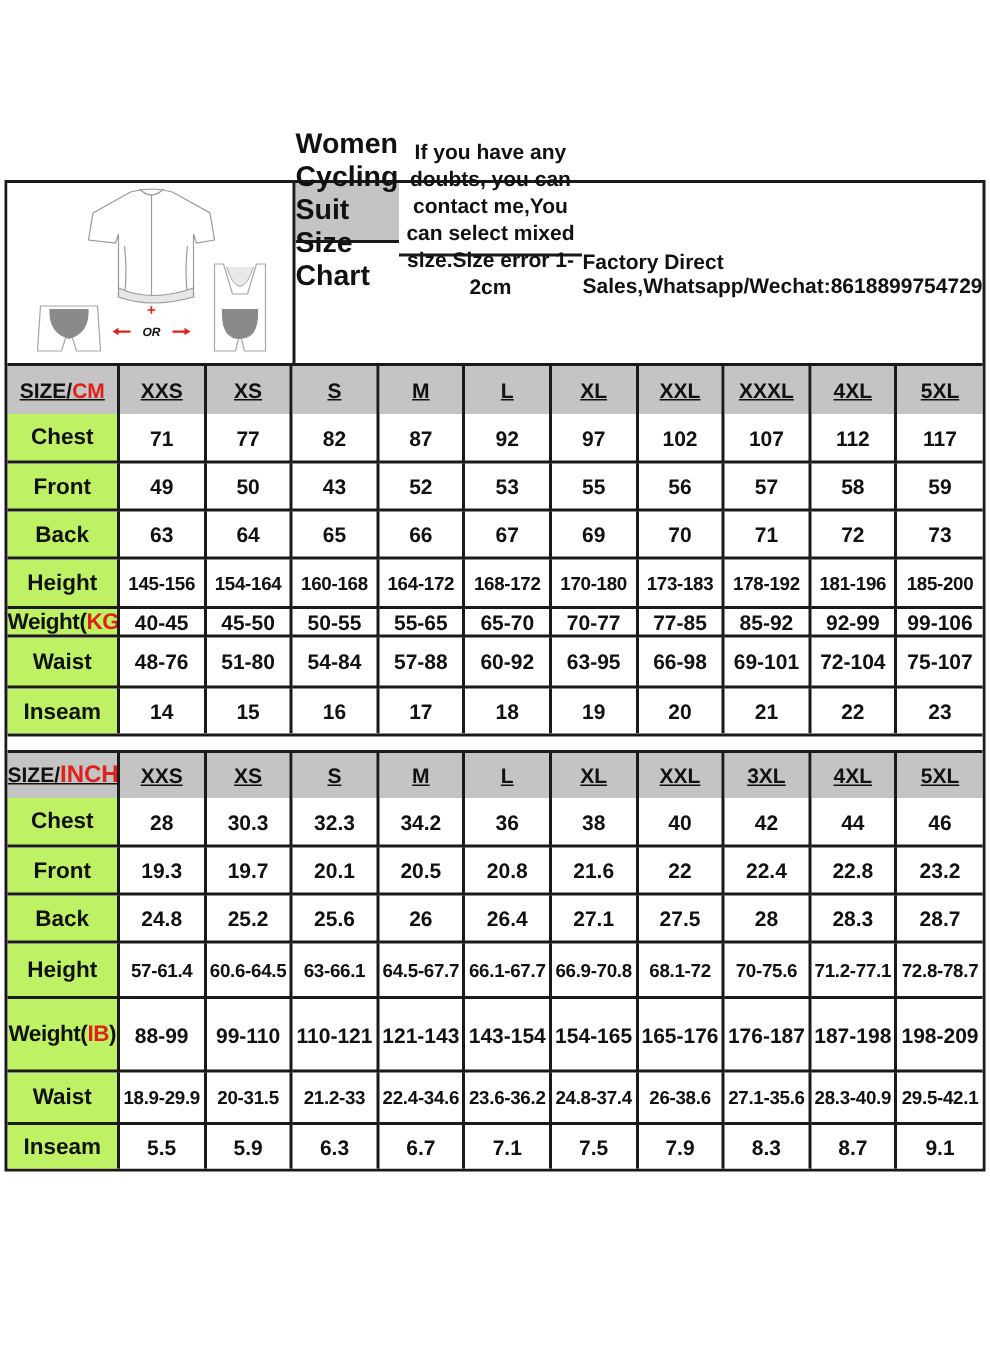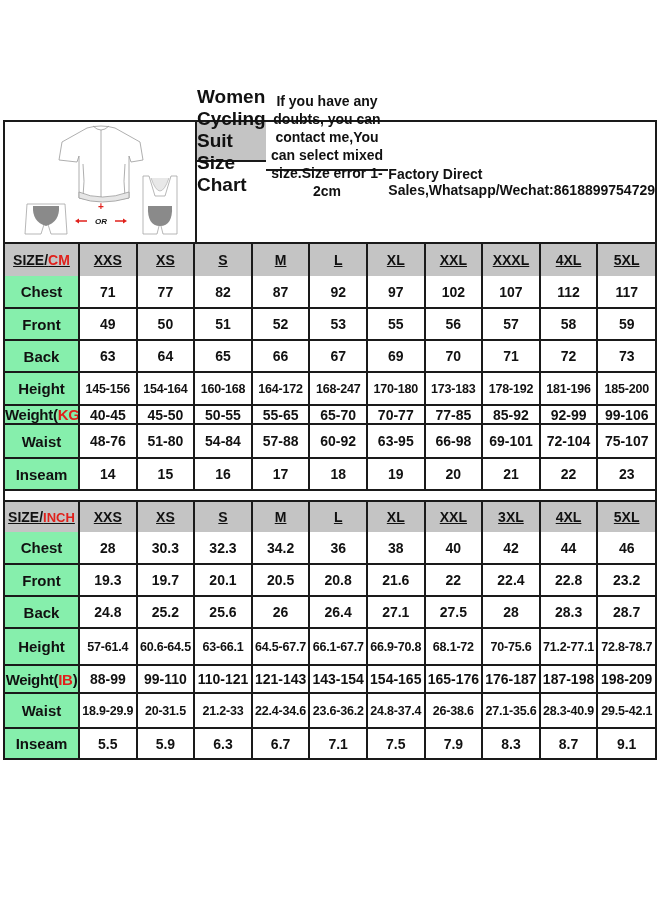--- a/index.html
+++ b/index.html
@@ -15,27 +15,27 @@
   .note { height:49px; border-bottom:2px solid #1a1a1a; box-sizing:border-box; display:flex;
           align-items:center; justify-content:center; text-align:center; font-weight:bold;
           font-size:14px; line-height:18px; padding:12px 4px; }
   .contact { flex:1; display:flex; align-items:center; justify-content:center; font-weight:bold; font-size:14px; }
   table { border-collapse:collapse; width:100%; table-layout:fixed; }
   td { border:2px solid #1a1a1a; text-align:center; font-weight:bold; padding:0; white-space:nowrap; overflow:hidden; }
   table tr:first-child td { border-top:none; }
   table td:first-child { border-left:none; }
   table td:last-child { border-right:none; }
   table tr:last-child td { border-bottom:none; }
-  td.lbl { background:#86efac; font-size:15px; }
+  td.lbl { background:#bef264; font-size:15px; }
   tr.hdr td { background:#c4c4c4; font-size:14px;text-decoration:underline; }
   td.val { background:#fff; font-size:14px; }
   td.val.small { font-size:12.5px; letter-spacing:-0.2px; }
   .red { color:#e0201b; }
   .spacer { height:9px; border-top:2px solid #1a1a1a; border-bottom:2px solid #1a1a1a; background:#fff; box-sizing:content-box; }
-  .unit-small { font-size:13px; }
+  .unit-small { font-size:16px; }
   .wlbl { font-size:13px; letter-spacing:-0.3px; }
 </style>
 </head>
 <body>
 
 <div class="sheet">
   <div class="top">
     <div class="pic">
       <svg width="190" height="118" viewBox="0 0 190 118">
 
@@ -107,21 +107,21 @@
           <td class="val">97</td>
           <td class="val">102</td>
           <td class="val">107</td>
           <td class="val">112</td>
           <td class="val">117</td>
         </tr>
         <tr style="height: 32px;">
           <td class="lbl">Front</td>
           <td class="val">49</td>
           <td class="val">50</td>
-          <td class="val">51</td>
+          <td class="val">43</td>
           <td class="val">52</td>
           <td class="val">53</td>
           <td class="val">55</td>
           <td class="val">56</td>
           <td class="val">57</td>
           <td class="val">58</td>
           <td class="val">59</td>
         </tr>
         <tr style="height: 32px;">
           <td class="lbl">Back</td>
@@ -135,21 +135,21 @@
           <td class="val">71</td>
           <td class="val">72</td>
           <td class="val">73</td>
         </tr>
         <tr style="height: 33px;">
           <td class="lbl">Height</td>
           <td class="val small">145-156</td>
           <td class="val small">154-164</td>
           <td class="val small">160-168</td>
           <td class="val small">164-172</td>
-          <td class="val small">168-247</td>
+          <td class="val small">168-172</td>
           <td class="val small">170-180</td>
           <td class="val small">173-183</td>
           <td class="val small">178-192</td>
           <td class="val small">181-196</td>
           <td class="val small">185-200</td>
         </tr>
         <tr style="height: 17px;">
           <td class="lbl wlbl"><span>Weight(</span><span class="red">KG</span></td>
           <td class="val">40-45</td>
           <td class="val">45-50</td>
@@ -259,21 +259,21 @@
           <td class="val small">60.6-64.5</td>
           <td class="val small">63-66.1</td>
           <td class="val small">64.5-67.7</td>
           <td class="val small">66.1-67.7</td>
           <td class="val small">66.9-70.8</td>
           <td class="val small">68.1-72</td>
           <td class="val small">70-75.6</td>
           <td class="val small">71.2-77.1</td>
           <td class="val small">72.8-78.7</td>
         </tr>
-        <tr style="height: 28px;">
+        <tr style="height: 49px;">
           <td class="lbl wlbl"><span>Weight(</span><span class="red">IB</span><span>)</span></td>
           <td class="val">88-99</td>
           <td class="val">99-110</td>
           <td class="val">110-121</td>
           <td class="val">121-143</td>
           <td class="val">143-154</td>
           <td class="val">154-165</td>
           <td class="val">165-176</td>
           <td class="val">176-187</td>
           <td class="val">187-198</td>

